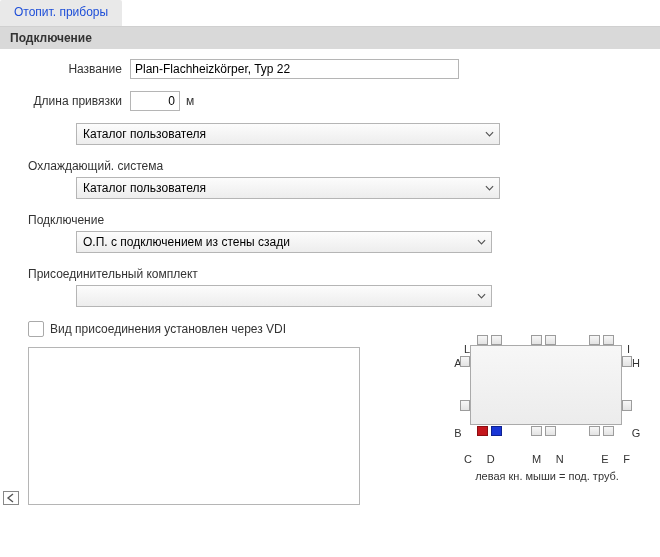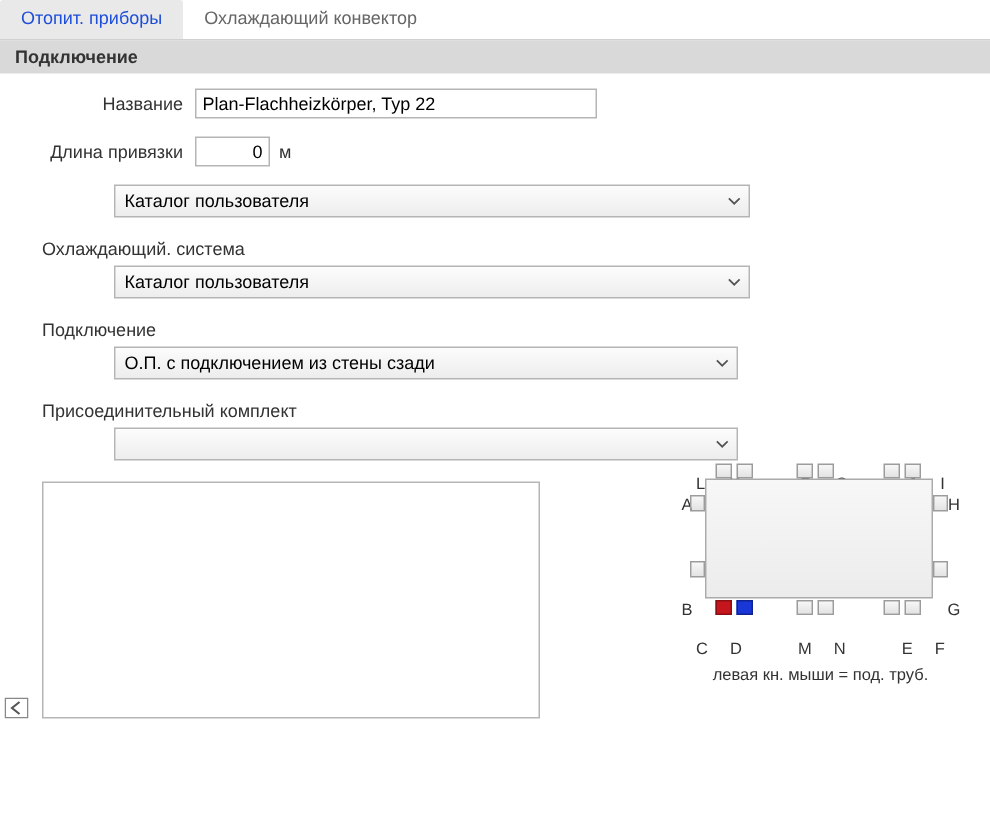--- a/index.html
+++ b/index.html
@@ -49,40 +49,39 @@
   .mark-cold{background:#1936d6;border-color:#0f2290;}
   .hints{font-size:11px;color:#333;text-align:center;margin-top:4px;line-height:1.35;}
 </style>
 </head>
 <body>
 
 <div class="app">
 
   <div class="tabs">
     <div class="tab active">Отопит. приборы</div>
-    <div class="tab">Охлаждающий конвектор</div>
   </div>
 
   <div class="section-title">Подключение</div>
 
   <div class="body">
     <div class="left-icons">
       <span>
         <svg width="16" height="14" viewBox="0 0 16 14">
           <rect x="0.5" y="0.5" width="15" height="13" fill="none" stroke="#888"></rect>
           <path d="M10 3 L5 7 L10 11" fill="none" stroke="#555" stroke-width="1.4"></path>
         </svg>
       </span>
     </div>
 
     <div class="form">
 
       <div class="row">
         <div class="lbl">Название</div>
-        <input class="txt" style="width: 268px;" value="Plan-Flachheizkörper, Typ 22">
+        <input class="txt" style="width: 329px;" value="Plan-Flachheizkörper, Typ 22">
       </div>
 
       <div class="row">
         <div class="lbl">Длина привязки</div>
         <input class="txt num" value="0" style="">
         <span class="unit">м</span>
       </div>
 
       <div class="stack">
         <div class="select w-wide">
@@ -124,20 +123,24 @@
         <div class="select w-main">
           <select class="w-main"><option></option></select>
           <span class="chev">
             <svg viewBox="0 0 10 10">
                 <path d="M1 3 L5 7 L9 3" fill="none" stroke="#555" stroke-width="1.3"></path>
               </svg>
           </span>
         </div>
       </div>
 
+      <div class="chk-row">
+        <span class="chk"></span>
+        <span>Вид присоединения установлен через VDI</span>
+      </div>
 
       <div class="lower">
         <div class="listbox"></div>
 
         <div class="diagram-wrap">
           <div class="diagram">
             <div class="top-labels">
               <span>L</span>
               <span>K</span>
               <span style="width:8px"></span>

